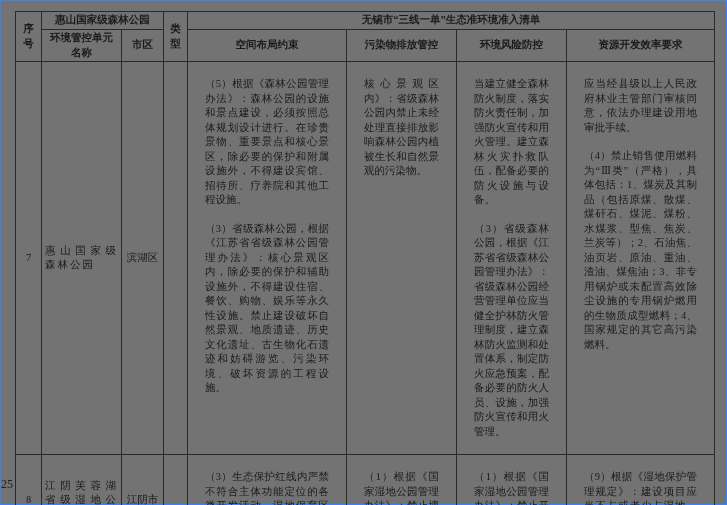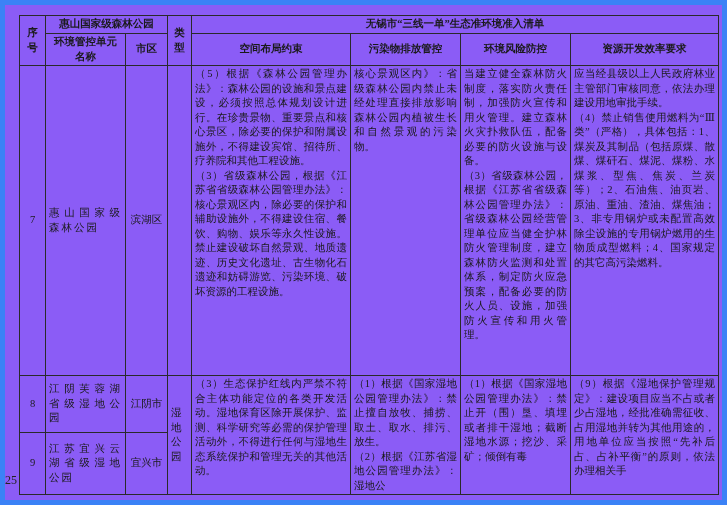--- a/index.html
+++ b/index.html
@@ -5,23 +5,23 @@
   html, body { margin: 0; padding: 0; background: #ffffff; }
   body {
     width: 727px; height: 505px;
     font-family: "Liberation Serif", "DejaVu Serif", serif;
     color: #1a1a1a;
     position: relative;
     overflow: hidden;
   }
   .page {
     position: absolute; inset: 0;
-    border: 5px solid #3b82f6;
+    border: 1px solid #3b82f6;
     box-sizing: border-box;
-    background: #8b5cf6;
+    background: #737373;
     text-decoration: underline;
   }
   table.main {
     position: absolute; left: 14px; top: 10px;
     width: 699px;
     border-collapse: collapse;
     table-layout: fixed;
   }
   table.main th, table.main td {
     border: 1px solid #2a2a2a;
@@ -49,21 +49,21 @@
     vertical-align: middle;
     text-align: justify;
     letter-spacing: 2px;
   }
   .cell-vertical {
     vertical-align: middle;
     text-align: left;
     line-height: 15px;
     padding: 1px 0;
   }
-  td p { margin: 0; }
+  td p { margin: 14px; }
   .footer-page {
     position: absolute;
     left: 0; right: 0;
     bottom: 12px;
     font-size: 12px;
     color: #222222;
   }
 </style>
 </head>
 <body>

